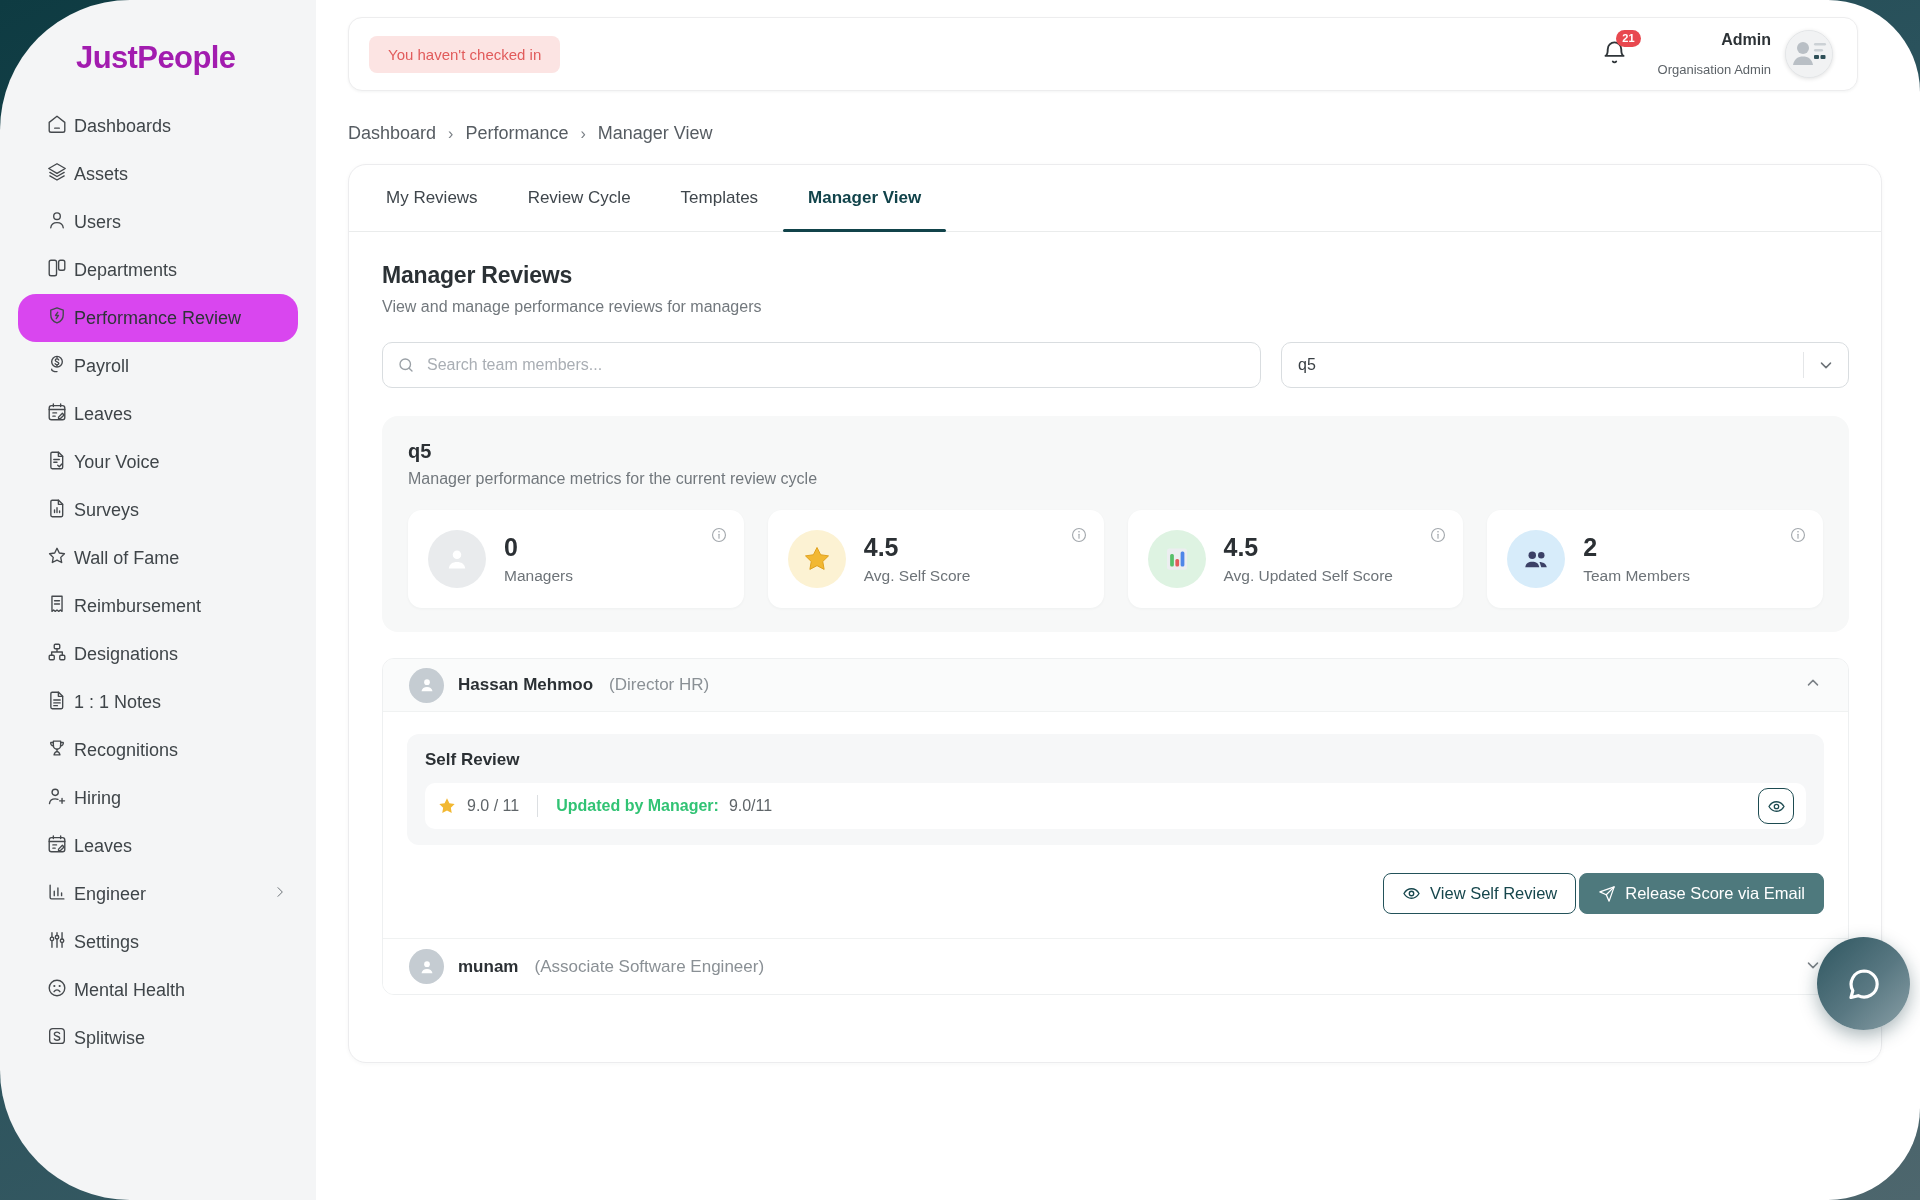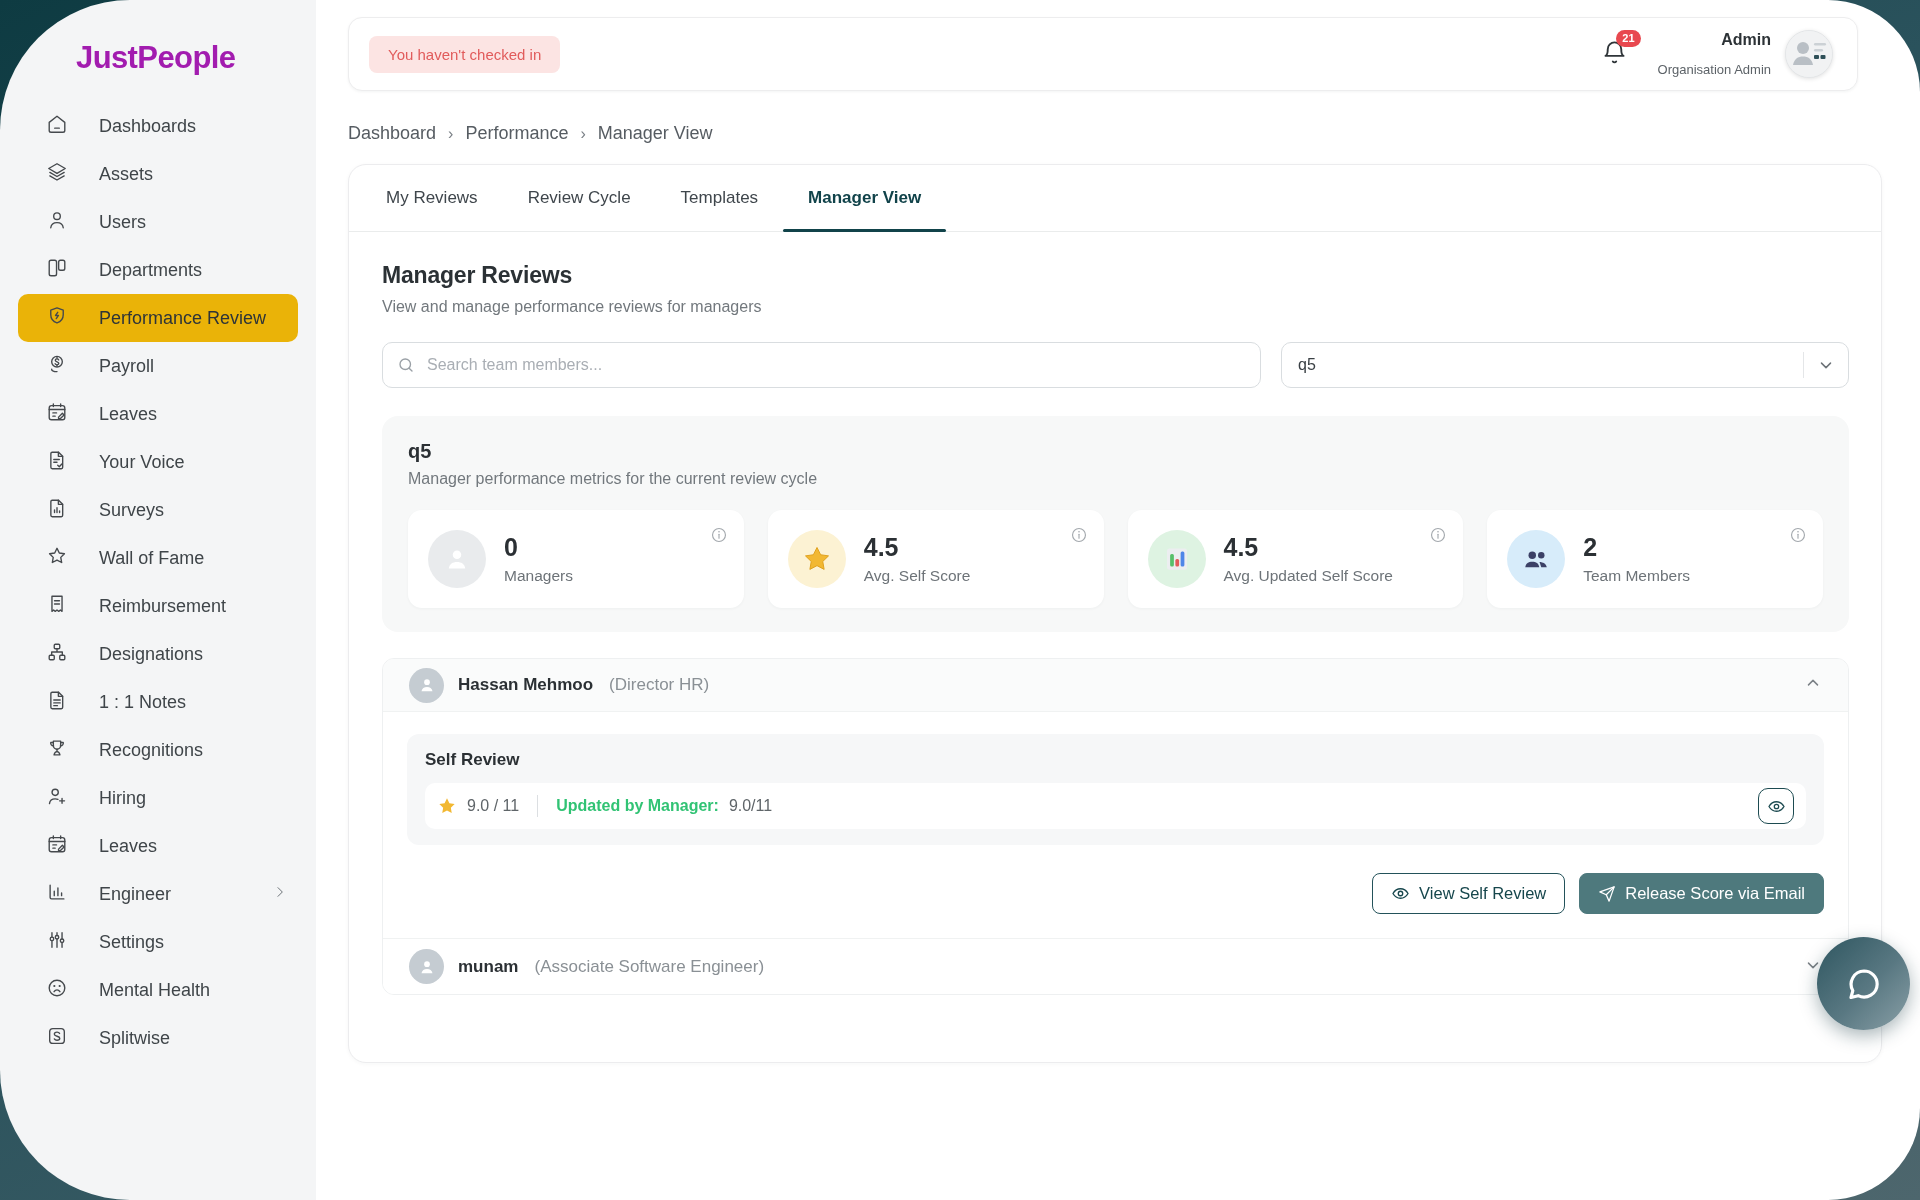--- a/index.html
+++ b/index.html
@@ -6,22 +6,22 @@
     font-family:"Liberation Sans","DejaVu Sans",sans-serif;}
   .stage{position:relative;width:1920px;height:1200px;
     background:linear-gradient(155deg,#0e3b42 0%,#2a525c 45%,#4d666d 100%);}
   .app{position:absolute;inset:0;display:flex;border-radius:130px 92px 92px 130px;overflow:hidden;}
 
   
   .sidebar{width:316px;flex:0 0 316px;background:#f4f5f6;display:flex;flex-direction:column;}
   .logo{padding:40px 0 26px 76px;font-size:31px;font-weight:800;letter-spacing:-.6px;color:#a21caf;}
   .nav{display:flex;flex-direction:column;}
   .nav-item{display:flex;align-items:center;height:48px;margin:0 18px;padding:0 10px 0 28px;
-    border-radius:10px;gap:31px;color:#3f4549;font-size:18px;cursor:pointer;}
-  .nav-item.active{background:#eab308;color:#2e3438;font-weight:500;}
+    border-radius:10px;gap:6px;color:#3f4549;font-size:18px;cursor:pointer;}
+  .nav-item.active{background:#d946ef;color:#2e3438;font-weight:500;border-radius:18px;}
   .nav-item svg{flex:0 0 auto;stroke:#45494d;fill:none;stroke-width:1.5;stroke-linecap:round;stroke-linejoin:round;}
   .nav-item .spacer{flex:1;}
 
   
   .main{flex:1;background:#ffffff;position:relative;display:flex;flex-direction:column;}
 
   .topbar{margin:17px 62px 0 32px;height:74px;background:#fff;border:1px solid #ededee;
     border-radius:14px;box-shadow:0 1px 3px rgba(20,40,45,.05);display:flex;align-items:center;
     padding:0 24px 0 20px;box-sizing:border-box;}
   .checkin-pill{background:#fce4e3;color:#e15b5b;font-size:15px;padding:10px 19px;border-radius:8px;}
@@ -102,21 +102,21 @@
     display:flex;align-items:center;gap:10px;}
   .score-star svg{display:block;}
   .score-text{font-size:16px;color:#5f6569;}
   .score-div{width:1px;height:22px;background:#dcdfe2;margin:0 8px;}
   .updated-label{font-size:16px;color:#31c374;font-weight:600;}
   .score-bar .grow{flex:1;}
   .eye-btn{width:36px;height:36px;border:1.4px solid #1d4b51;border-radius:10px;background:#fff;
     display:flex;align-items:center;justify-content:center;cursor:pointer;}
   .eye-btn svg{stroke:#1d4b51;fill:none;stroke-width:1.6;}
 
-  .action-row{display:flex;justify-content:flex-end;gap:14px;margin-top:28px;}
+  .action-row{display:flex;justify-content:flex-end;gap:3px;margin-top:28px;}
   .btn{height:41px;border-radius:8px;font-size:16.5px;display:flex;align-items:center;gap:9px;
     padding:0 18px;cursor:pointer;font-family:inherit;}
   .btn svg{fill:none;stroke-width:1.7;stroke-linecap:round;stroke-linejoin:round;}
   .btn-outline{background:#fff;border:1.4px solid #23525a;color:#16464c;}
   .btn-outline svg{stroke:#16464c;}
   .btn-fill{background:#4e797d;border:1.4px solid #4e797d;color:#fff;}
   .btn-fill svg{stroke:#fff;}
 
   
   .chat-fab{position:absolute;top:937px;left:1817px;width:93px;height:93px;border-radius:50%;

